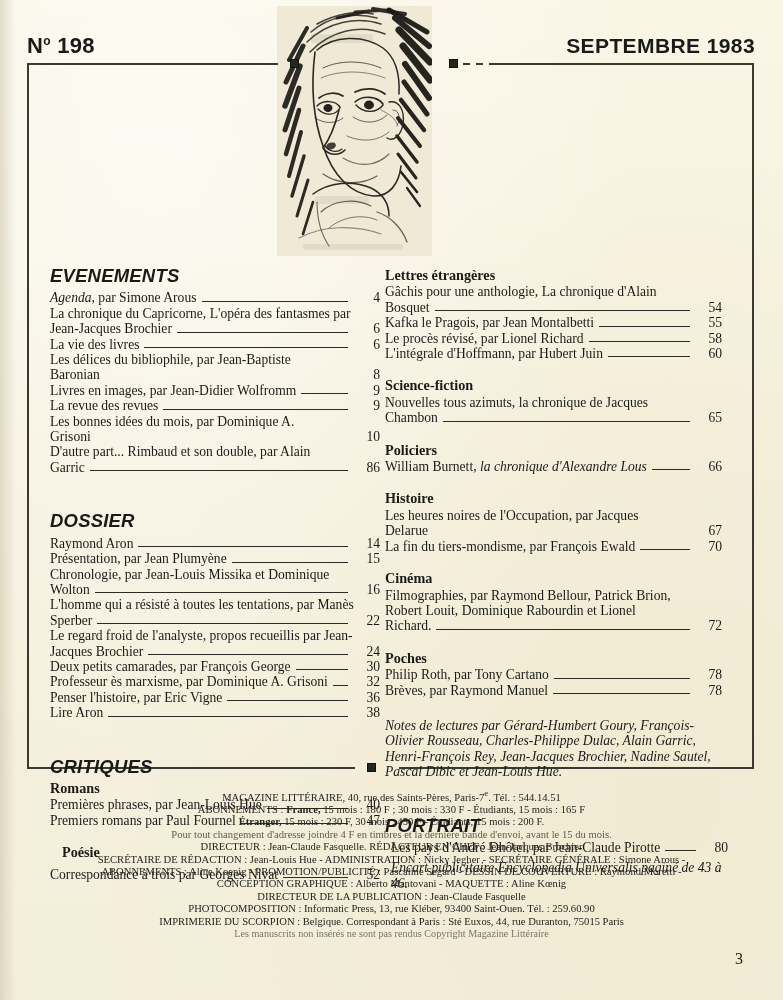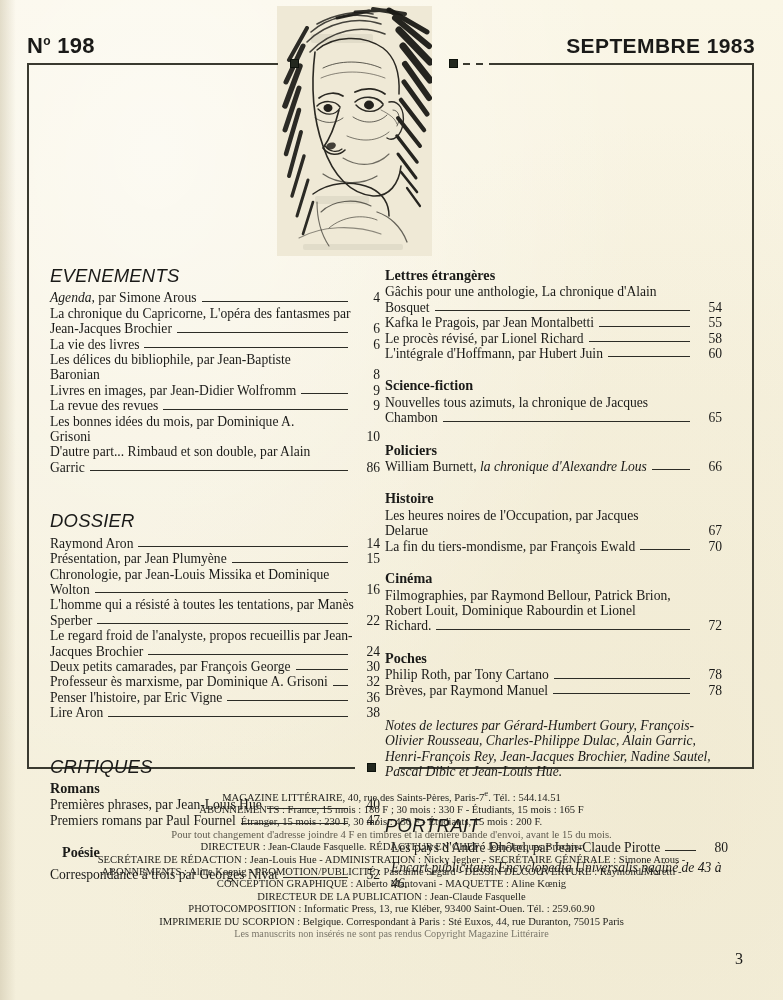--- a/index.html
+++ b/index.html
@@ -128,21 +128,21 @@
     font-size: 13.6px;
     line-height: 15.4px;
   }
   .col-left  { left: 23px;  width: 330px; }
   .col-right { left: 358px; width: 337px; }
 
   
   .sec-title {
     font-family: "Liberation Sans", sans-serif;
     font-style: italic;
-    font-weight: normal;
+    font-weight: bold;
     font-size: 18.5px;
     letter-spacing: 0.2px;
     margin: 0 0 7px 0;
   }
   .sec-title.spaced { margin-top: 38px; }
 
   .sub-title {
     font-weight: bold;
     font-size: 14.2px;
     margin: 0 0 1px 0;
@@ -195,21 +195,21 @@
     position: absolute;
     left: 40px;
     right: 40px;
     top: 787px;
     text-align: center;
     font-size: 10.6px;
     line-height: 12.4px;
     color: #242420;
   }
   .colophon div { white-space: nowrap; }
-  .colophon .b { font-weight: normal; }
+  .colophon .b { font-weight: bold; }
   .colophon .faded { color: #5e5a4e; }
   .colophon .faded2 { color: #7a766a; }
   .colophon .tiny { font-size: 10.2px; }
 
   .folio {
     position: absolute;
     right: 40px;
     top: 950px;
     font-size: 16px;
     font-family: "Liberation Serif", serif;

